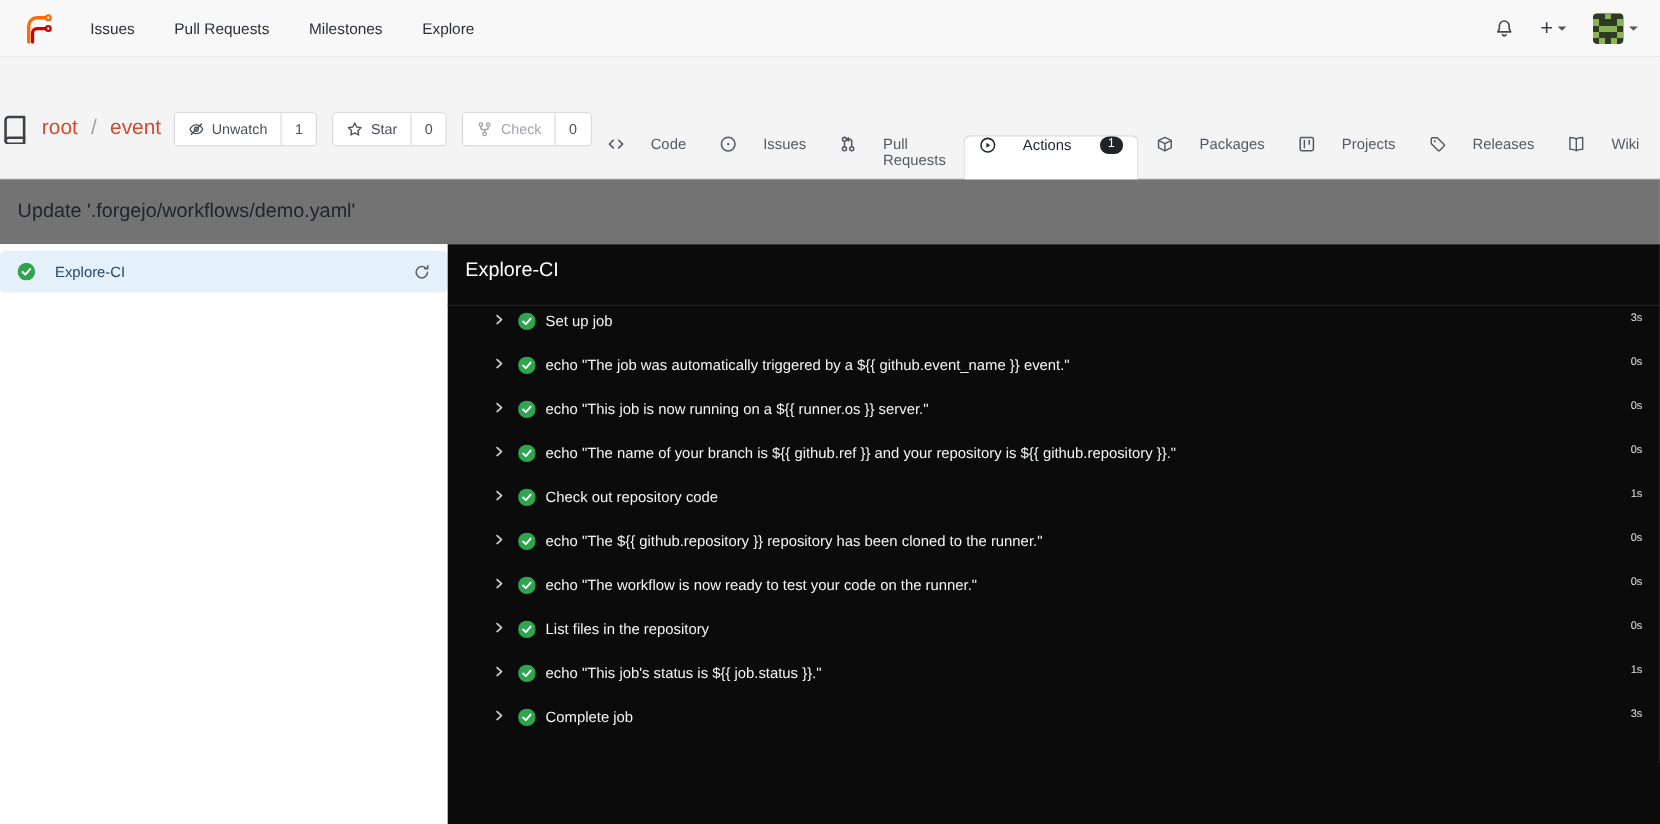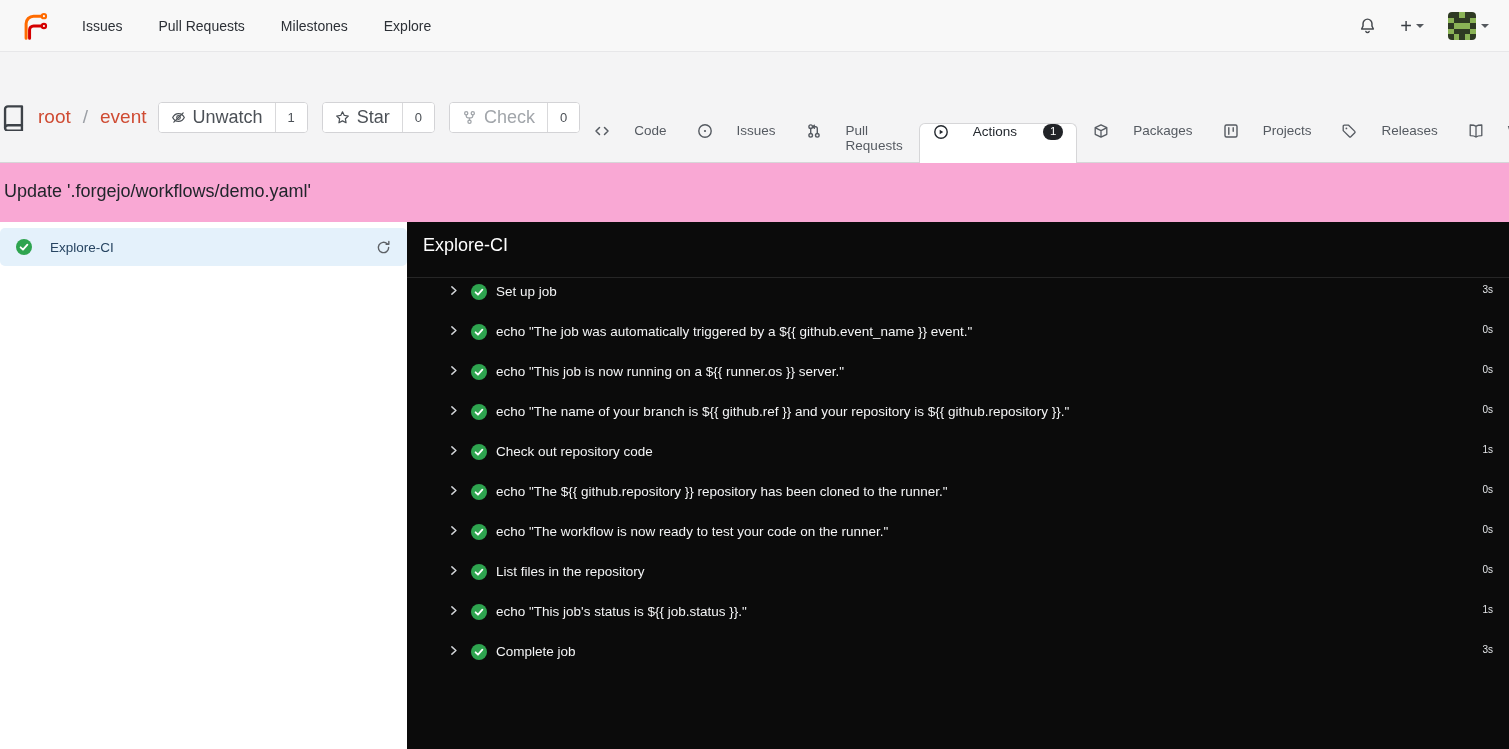--- a/index.html
+++ b/index.html
@@ -28,37 +28,37 @@
     display:flex;flex-direction:row;justify-content:space-between}
   .container{width:1120px;margin:0 auto}
   .repo-title-row{display:flex;align-items:center;gap:11px;padding-top:20px}
   .repo-icon{color:#3d4248}
   .repo-link{font-size:19px;color:#cf4b33}
   .repo-sep{font-size:19px;color:#9b9fa5;margin:0 1px}
   .repo-actions{margin-left:auto;display:flex;gap:14px}
   .btn-group{display:flex;align-items:stretch;background:#fff;border:1px solid #d3d3d6;
     border-radius:4px;overflow:hidden;height:31px;font-size:13px;color:#4c5157}
   .btn-main{display:flex;align-items:center;gap:7px;padding:0 12px;border:none;background:#fff;
-    color:#4c5157;font-size:18px}
+    color:#4c5157;font-size:13px}
   .btn-count{display:flex;align-items:center;padding:0 12px;border-left:1px solid #d9d9db;
     background:#fff;color:#4c5157}
   .btn-group.disabled .btn-main{color:#a2a6ab}
 
   
   .tabs{display:flex;align-items:flex-end;gap:2px}
   .tab{display:flex;align-items:flex-start;gap:24px;height:40px;padding:0 13px;font-size:13.5px;
     color:#555a61;background:transparent;border:1px solid transparent;border-bottom:none;
     border-radius:6px 6px 0 0;position:relative}
   .tab.active{background:#fff;border-color:#d6d6d8;color:#24292f;top:1px}
   .tab-badge{background:#212327;color:#fff;border-radius:10px;font-size:11.5px;
     padding:2px 7px;line-height:1;margin-left:2px}
   .tab-settings{margin-left:auto}
 
   
-  .run-header{height:59px;padding:18px 4px;background:#f9a8d4}
+  .run-header{height:59px;padding:18px 16px;background:#737373}
   .run-title{font-size:18px;font-weight:400;color:#21252b}
   .run-body{display:flex;height:535px}
   .jobs-sidebar{width:407px;background:#fff;padding-top:6px}
   .job-item{display:flex;align-items:center;gap:9px;height:38px;padding:0 16px;
     background:#e4f1fb;border-radius:5px;cursor:pointer}
   .job-name{font-size:13.5px;color:#274562}
   .job-rerun{margin-left:auto;background:none;border:none;color:#5d6166;display:flex}
 
   .log-panel{flex:1;background:#0b0b0b;display:flex;flex-direction:column;min-width:0}
   .log-header{padding:13px 16px 12px;border-bottom:1px solid #262626}

